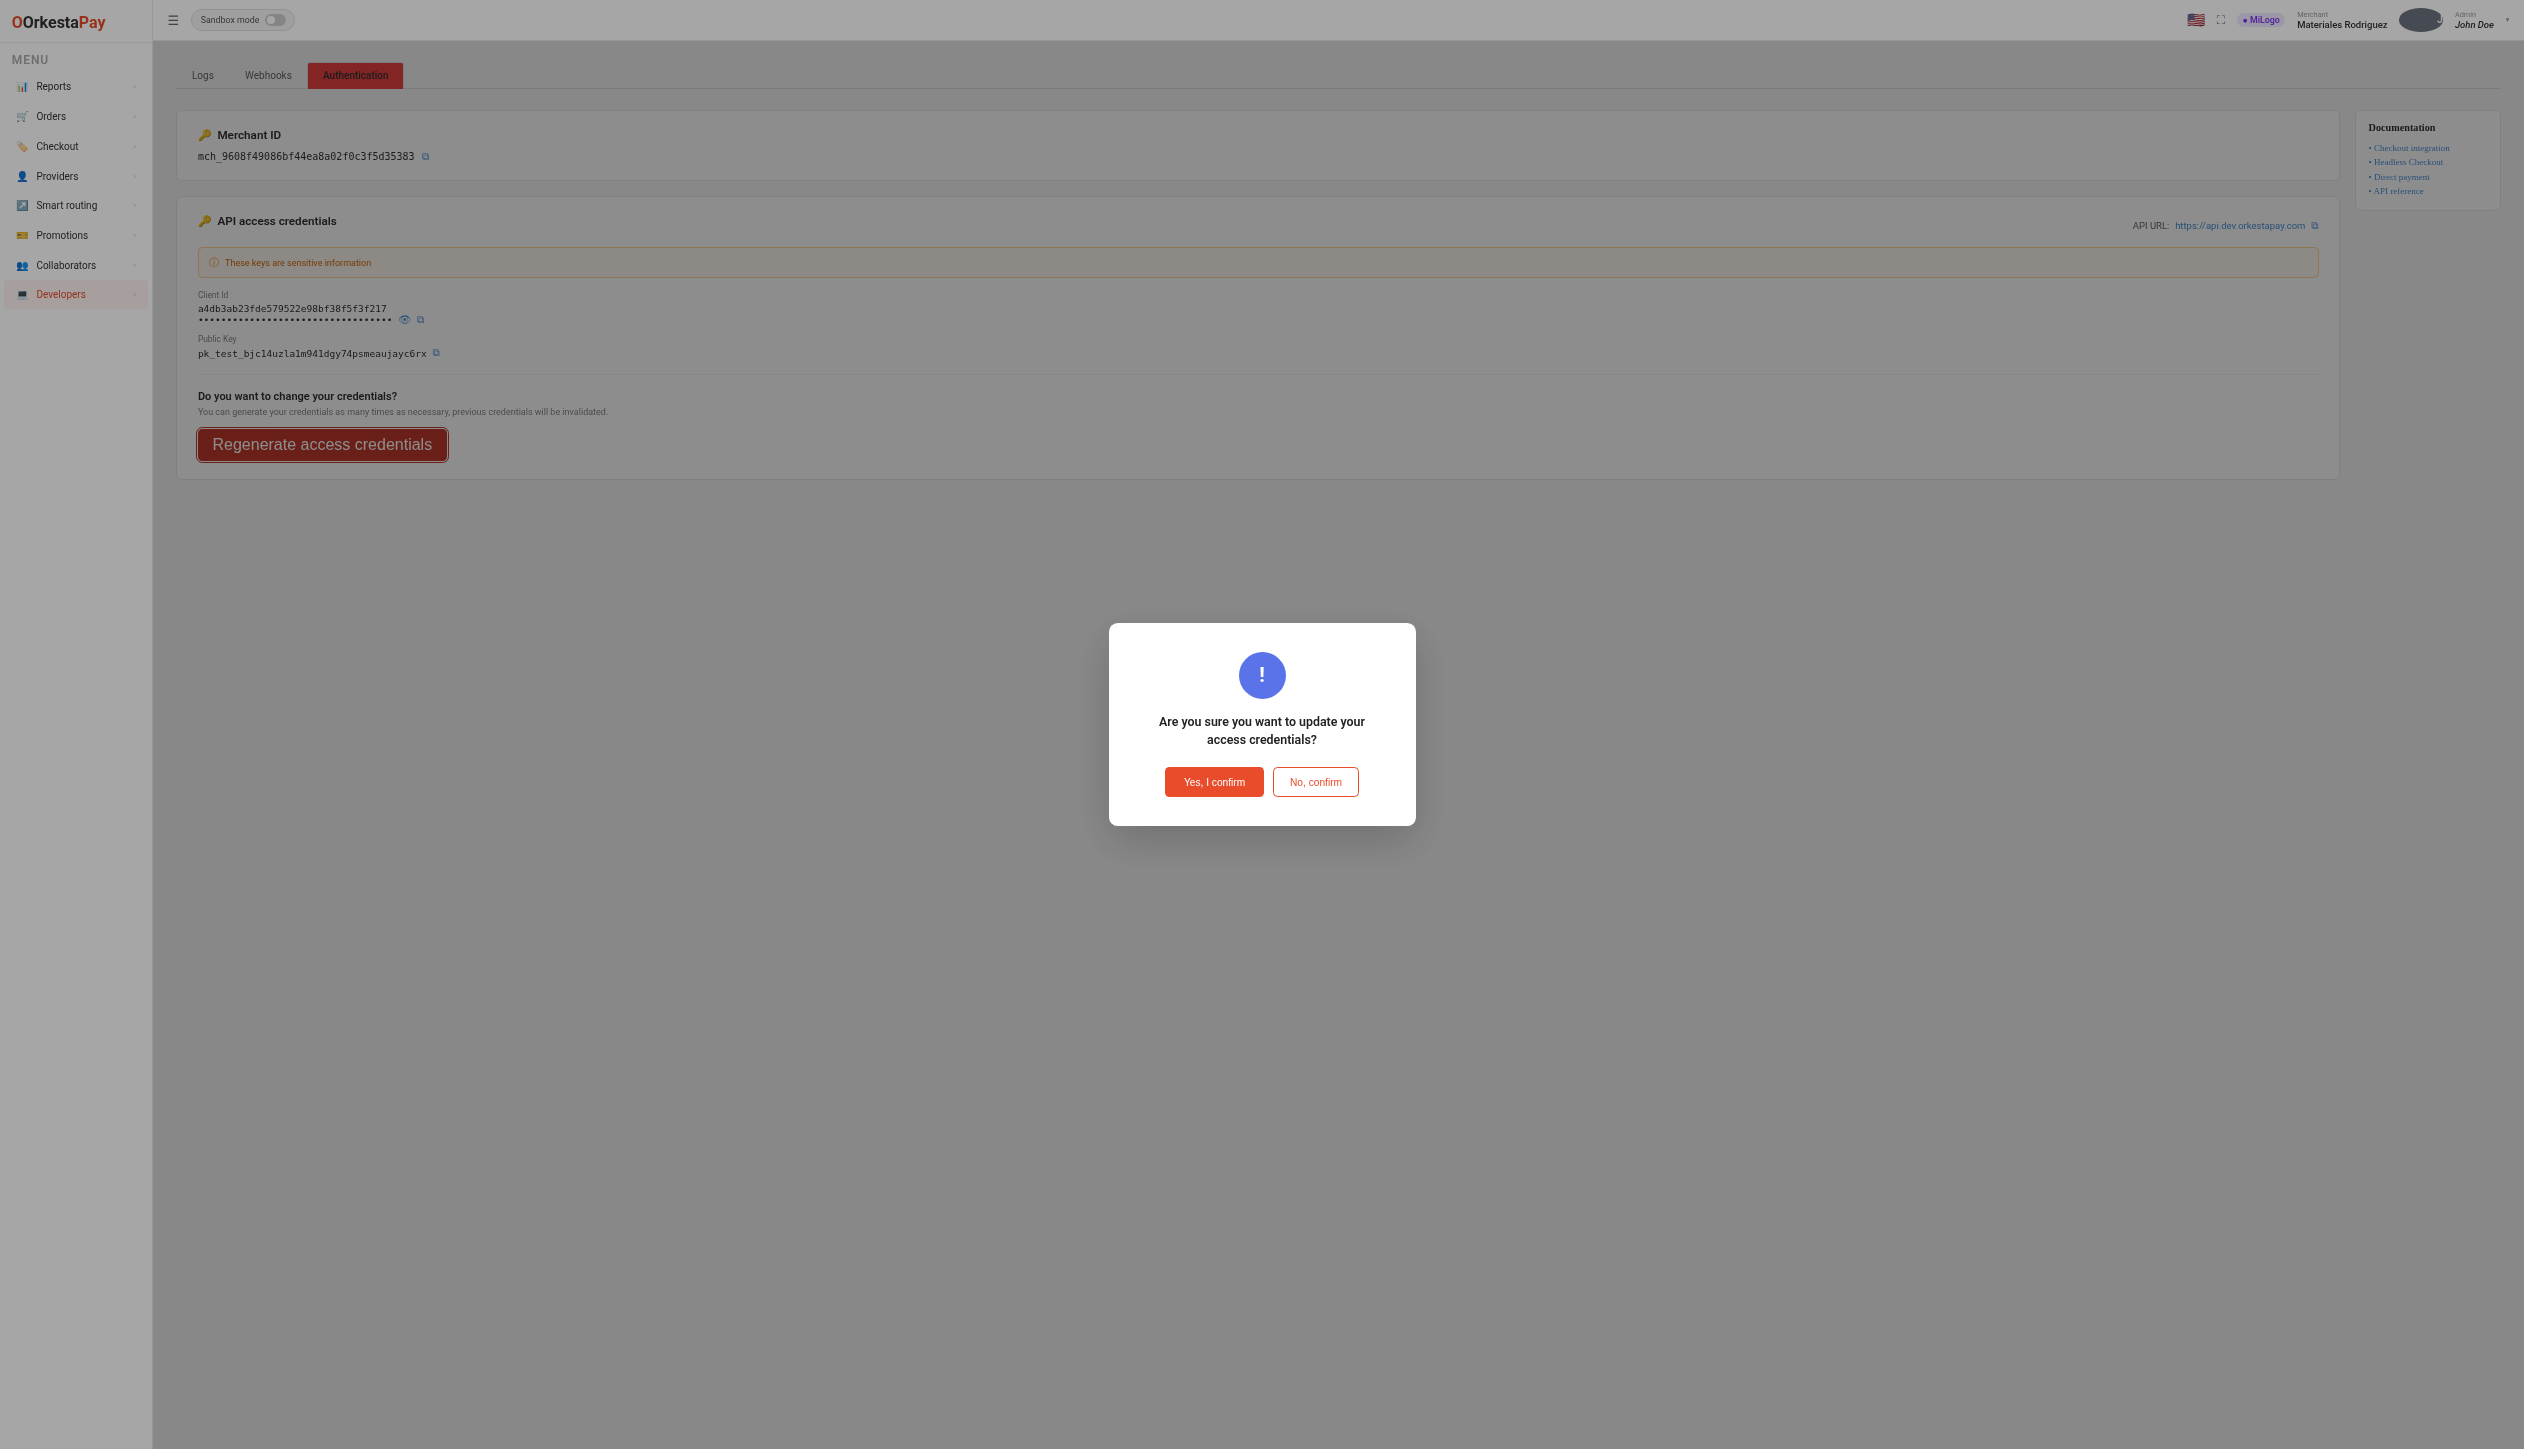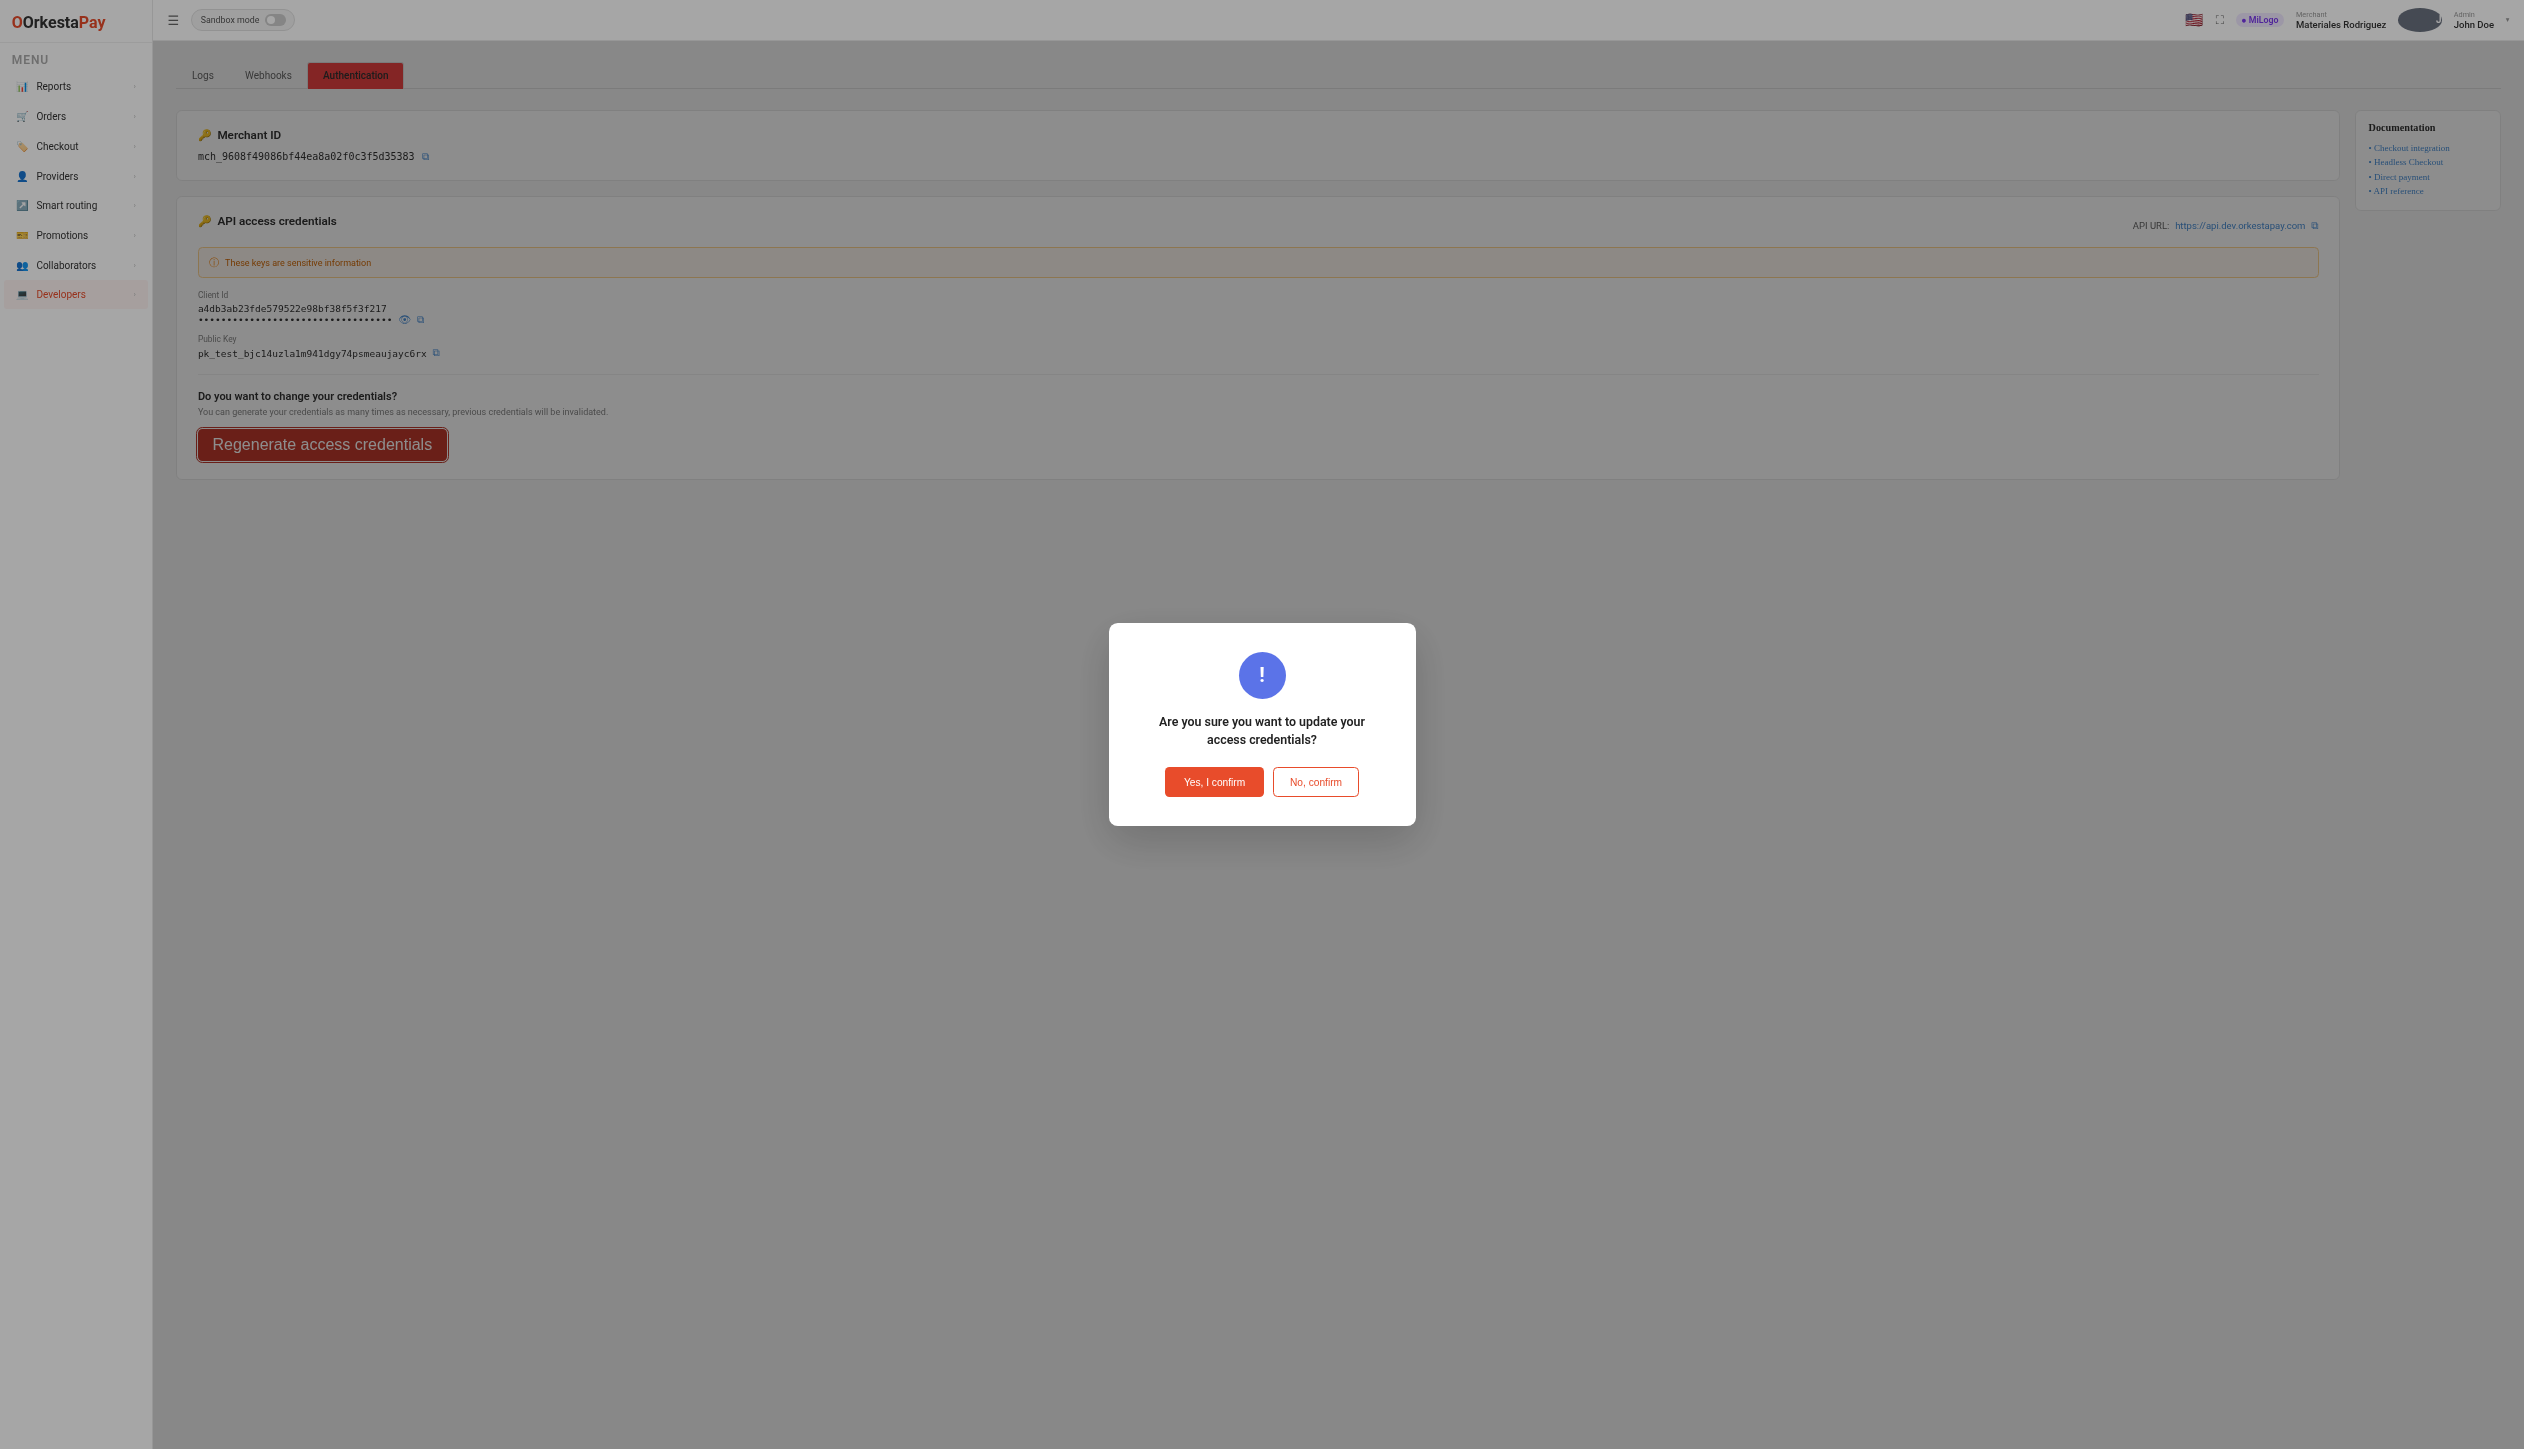--- a/index.html
+++ b/index.html
@@ -32,21 +32,21 @@
     .flag-icon { font-size: 14.6px; }
     .expand-icon { font-size: 11.7px; color: #666; cursor: pointer; }
     .merchant-logo { display: flex; align-items: center; gap: 4.4px; font-size: 9.5px; color: #666; }
     .milogo-badge { background: #f0e8ff; color: #7c3aed; padding: 2.2px 5.8px; border-radius: 8.8px; font-size: 8.8px; font-weight: 600; }
     .merchant-info { display: flex; flex-direction: column; }
     .merchant-label { font-size: 7.3px; color: #999; }
     .merchant-name { font-size: 9.5px; font-weight: 500; color: #333; }
     .user-avatar { width: 44px; height: 23.4px; border-radius: 50%; background: #6b7280; color: #fff; display: flex; align-items: center; justify-content: center; font-size: 10px; font-weight: 600; padding-left: 44px; }
     .admin-info { display: flex; flex-direction: column; }
     .admin-label { font-size: 7.3px; color: #999; }
-    .admin-name { font-size: 9.5px; font-weight: 500; color: #333; }
+    .admin-name { font-size: 9.5px; font-weight: 500; color: #333; font-style: italic; }
     .dropdown-arrow { font-size: 7.3px; color: #999; }
 
     
     .content-area { flex: 1; overflow-y: auto; padding: 20.5px 23.4px; background: #f7f7f7; position: relative; }
 
     
     .tabs { display: flex; gap: 0; margin-bottom: 20.5px; border-bottom: 0.7px solid #e0e0e0; }
     .tab { padding: 7.3px 14.6px; font-size: 10px; cursor: pointer; color: #666; border: 0.7px solid transparent; border-bottom: none; border-radius: 2.9px 2.9px 0 0; }
     .tab.active { background: #ef4444; border-color: #e0e0e0; color: #333; font-weight: 500; margin-bottom: -0.7px; }
 

